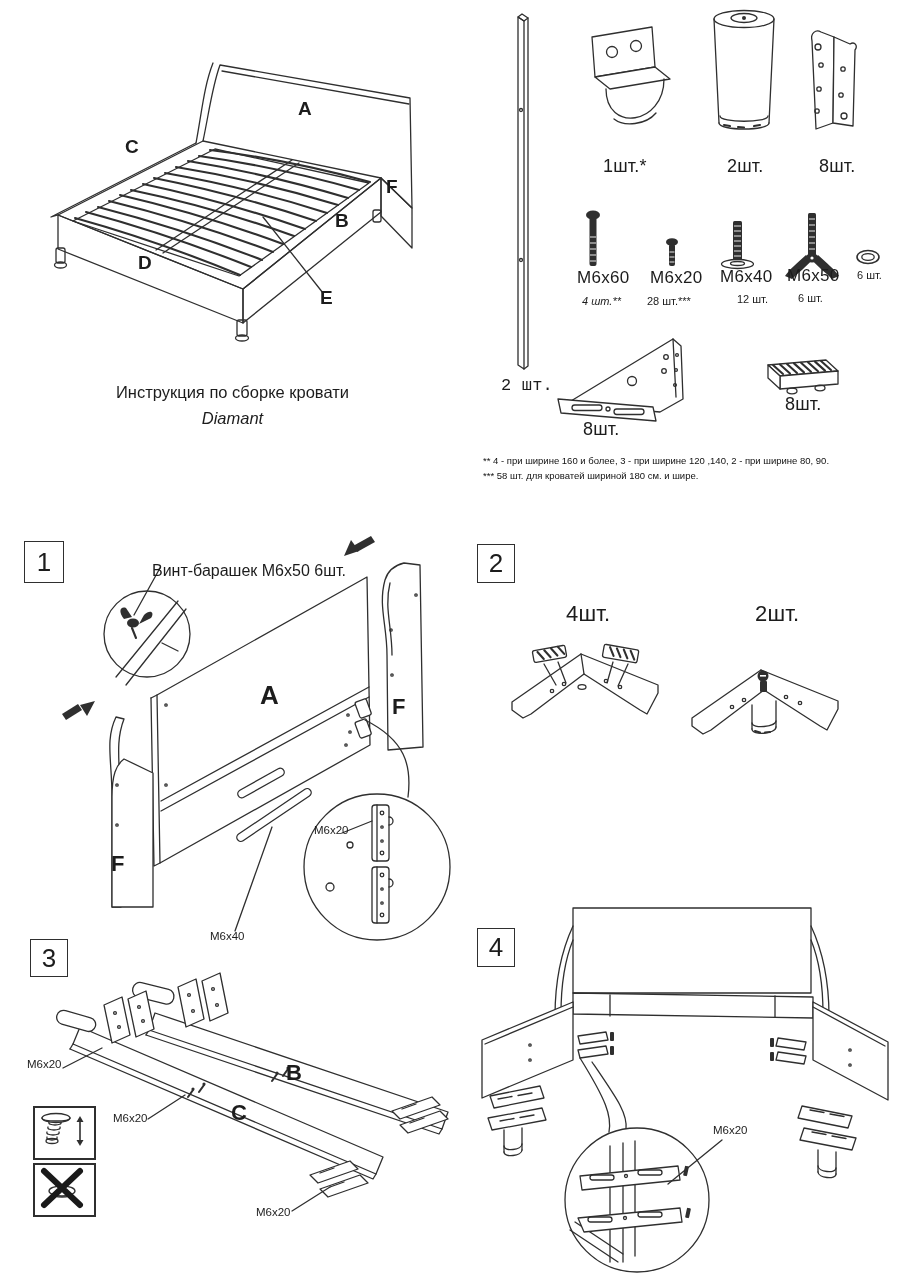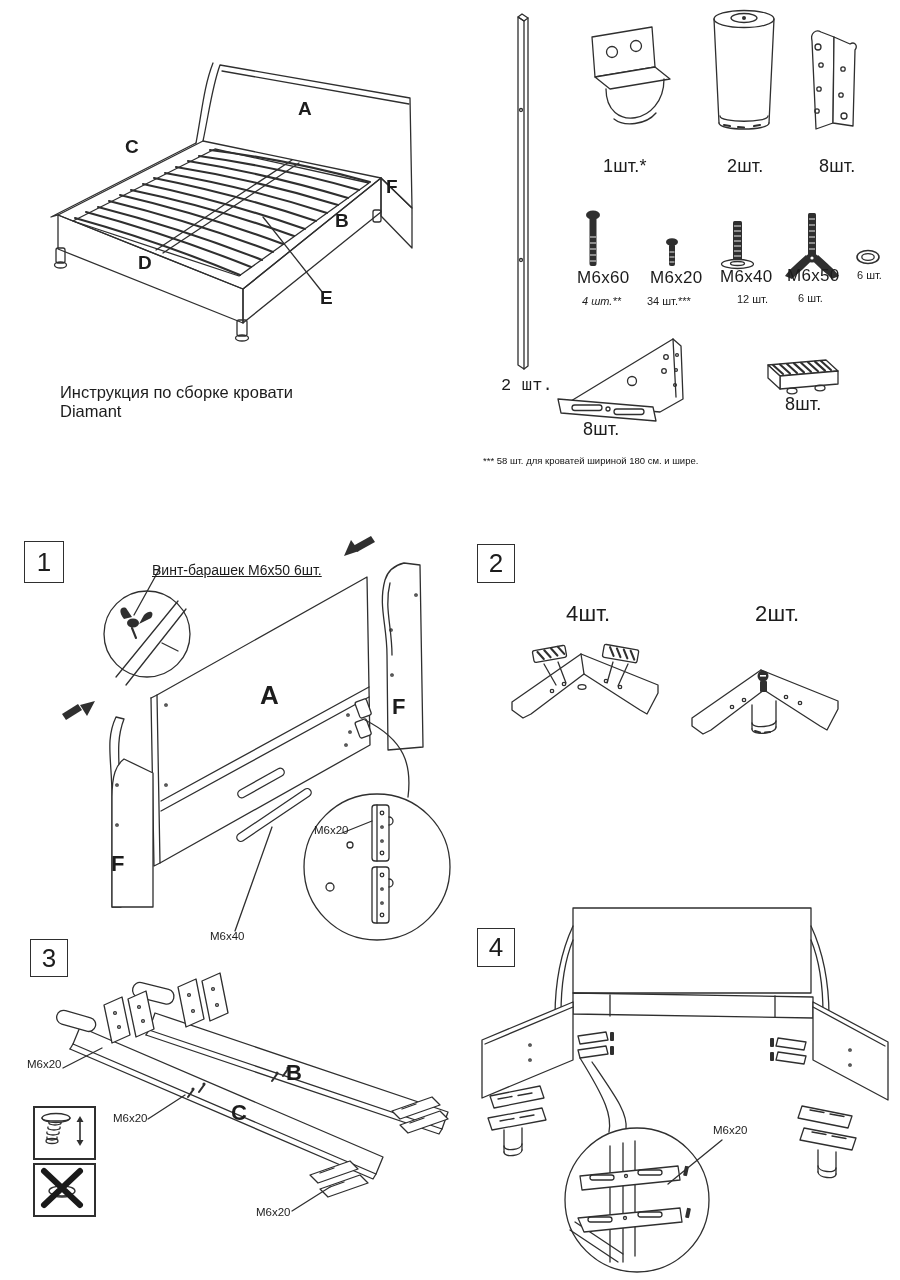--- a/index.html
+++ b/index.html
@@ -5,23 +5,23 @@
   html,body{margin:0;padding:0;background:#ffffff;}
   #page{position:relative;width:900px;height:1280px;background:#fff;overflow:hidden;
         font-family:"Liberation Sans",sans-serif;color:#1c1c1c;}
   .abs{position:absolute;}
   .lbl{position:absolute;color:#1c1c1c;white-space:nowrap;font-family:"Liberation Sans",sans-serif;}
   .letter{font-size:19px;font-weight:600;}
   .letter-xl{font-size:24px;font-weight:600;}
   .qty-lg{font-size:18px;font-weight:500;letter-spacing:.2px;}
   .screw-name{font-size:17px;font-weight:500;letter-spacing:.3px;}
   .qty-sm{font-size:11px;font-weight:500;}
-  .note{font-size:14px;font-weight:500;text-decoration:underline;}
+  .note{font-size:16px;font-weight:500;}
   .tiny{font-size:11.5px;font-weight:500;}
-  .title-line{font-size:16.5px;font-weight:500;text-align:left;}
+  .title-line{font-size:16.5px;font-weight:500;text-align:center;}
   .website{font-size:15px;font-weight:500;text-align:center;}
   .footnote-line{display:block;font-size:9.5px;line-height:14.5px;font-weight:500;color:#111;}
   .step-num{position:absolute;border:1.6px solid #2f2f2f;display:flex;align-items:center;
             justify-content:center;font-size:26px;font-weight:500;background:#fff;}
   svg{position:absolute;overflow:visible;}
   .ln{fill:none;stroke:#2f2f2f;stroke-width:1.3;stroke-linecap:round;stroke-linejoin:round;}
   .ln2{fill:none;stroke:#2f2f2f;stroke-width:2.1;stroke-linecap:round;}
   .wt{fill:#ffffff;stroke:#2f2f2f;stroke-width:1.3;stroke-linejoin:round;}
   .fl{fill:#2f2f2f;stroke:none;}
   .thrd{stroke:#fff;stroke-width:.9;}
@@ -82,21 +82,21 @@
   </svg>
   <span class="lbl letter" style="left:298px;top:98px;">A</span>
   <span class="lbl letter" style="left:125px;top:136px;">C</span>
   <span class="lbl letter" style="left:386px;top:176px;">F</span>
   <span class="lbl letter" style="left:335px;top:210px;">B</span>
   <span class="lbl letter" style="left:138px;top:252px;">D</span>
   <span class="lbl letter" style="left:320px;top:287px;">E</span>
 
   <div class="abs" style="left:60px;top:383px;width:345px;">
     <div class="title-line">Инструкция по сборке кровати</div>
-    <div class="title-line" style="">Diamant</div>
+    <div class="title-line" style="margin-top:7px;font-style:italic;">Diamant</div>
   </div>
 
   <svg class="abs" style="left:480px;top:5px;" width="415" height="440" viewBox="0 0 415 440">
 
     <g>
       <path class="ln" d="M38,12 L42,9 L48,13 L44,16 Z"></path>
       <path class="ln" d="M38,12 L38,360 L44,364 L44,16 Z"></path>
       <path class="ln" d="M48,13 L48,361 L44,364"></path>
       <circle class="ln" cx="41" cy="105" r="1.5"></circle>
       <circle class="ln" cx="41" cy="255" r="1.5"></circle>
@@ -192,30 +192,31 @@
     </g>
   </svg>
 
   <span class="lbl qty-lg" style="left:501px;top:376px;font-size:17px;font-family:Liberation Mono, monospace;">2 шт.</span>
   <span class="lbl qty-lg" style="left:603px;top:156px;">1шт.*</span>
   <span class="lbl qty-lg" style="left:727px;top:156px;">2шт.</span>
   <span class="lbl qty-lg" style="left:819px;top:156px;">8шт.</span>
   <span class="lbl screw-name" style="left:577px;top:268px;">М6х60</span>
   <span class="lbl qty-sm" style="left:582px;top:295px;font-style:italic;">4 шт.**</span>
   <span class="lbl screw-name" style="left:650px;top:268px;">М6х20</span>
-  <span class="lbl qty-sm" style="left:647px;top:295px;">34 шт.***</span>
+  <span class="lbl qty-sm" style="left:647px;top:295px;">28 шт.***</span>
   <span class="lbl screw-name" style="left:720px;top:267px;">М6х40</span>
   <span class="lbl qty-sm" style="left:737px;top:293px;text-align:center;">12 шт.</span>
   <span class="lbl screw-name" style="left:787px;top:266px;">М6х50</span>
   <span class="lbl qty-sm" style="left:798px;top:292px;">6 шт.</span>
   <span class="lbl qty-sm" style="left:857px;top:269px;">6 шт.</span>
   <span class="lbl qty-lg" style="left:583px;top:419px;">8шт.</span>
   <span class="lbl qty-lg" style="left:785px;top:394px;">8шт.</span>
 
   <div class="abs" style="left:483px;top:454px;width:412px;">
+    <span class="footnote-line">** 4 - при ширине 160 и более, 3 - при ширине 120  ,140, 2 - при ширине 80, 90.</span>
     <span class="footnote-line">*** 58 шт. для кроватей шириной 180 см. и шире.</span>
   </div>
 
   <div class="step-num" style="left:24px;top:541px;width:38px;height:40px;">
     <span>1</span>
   </div>
   <svg class="abs" style="left:20px;top:535px;" width="445" height="425" viewBox="0 0 445 425">
 
     <path class="ln" d="M140,33 L114,80"></path>
 

